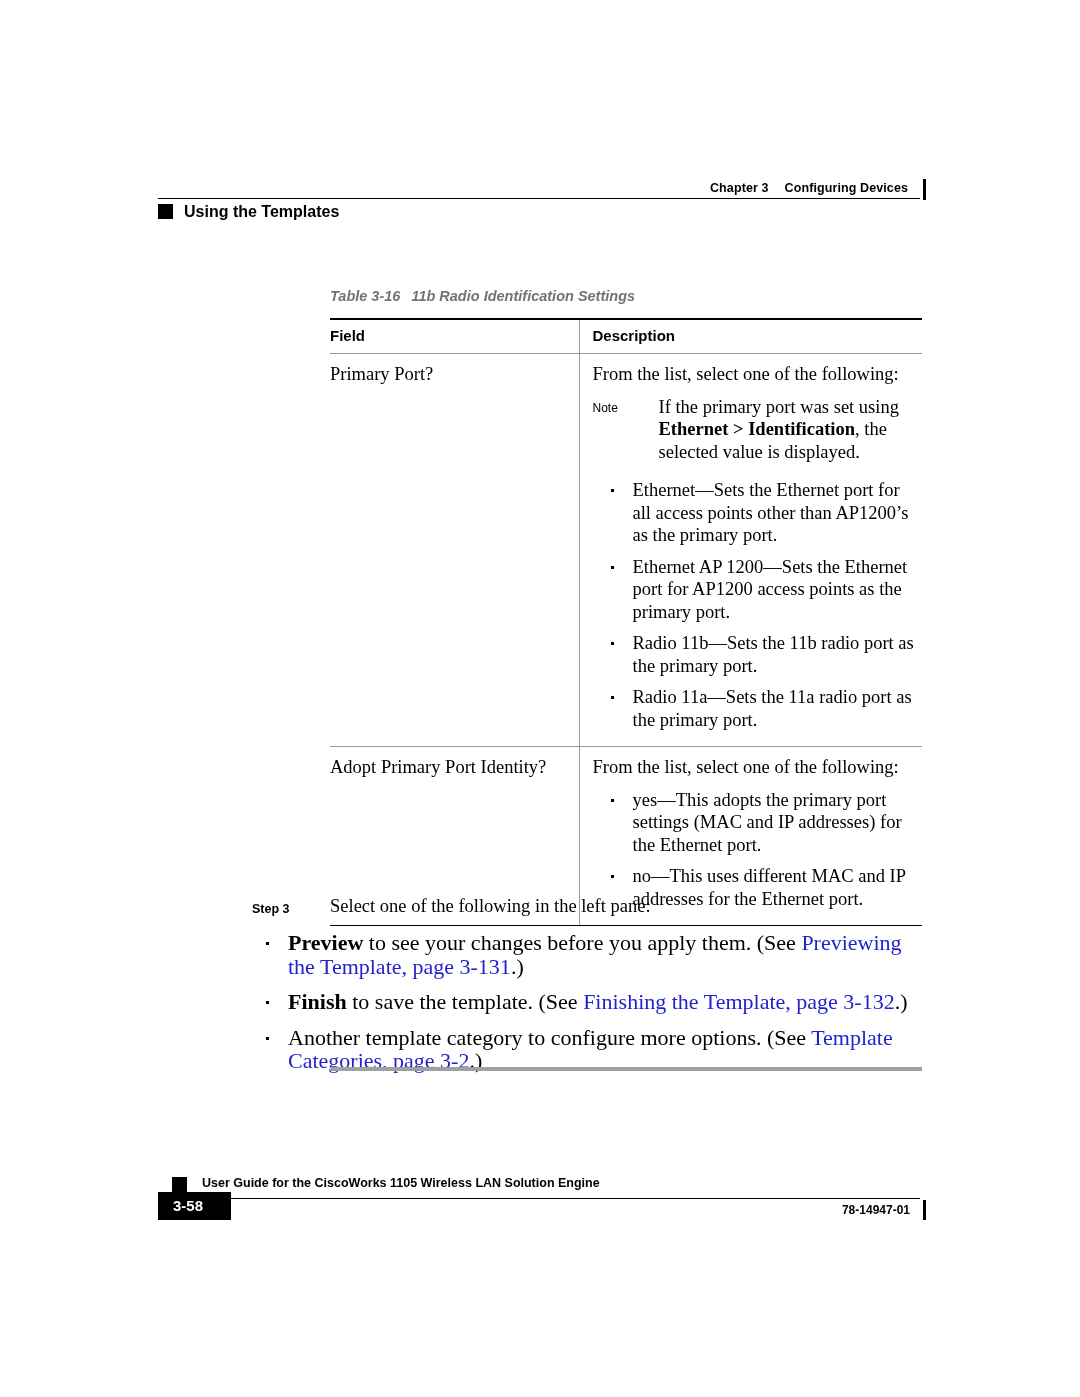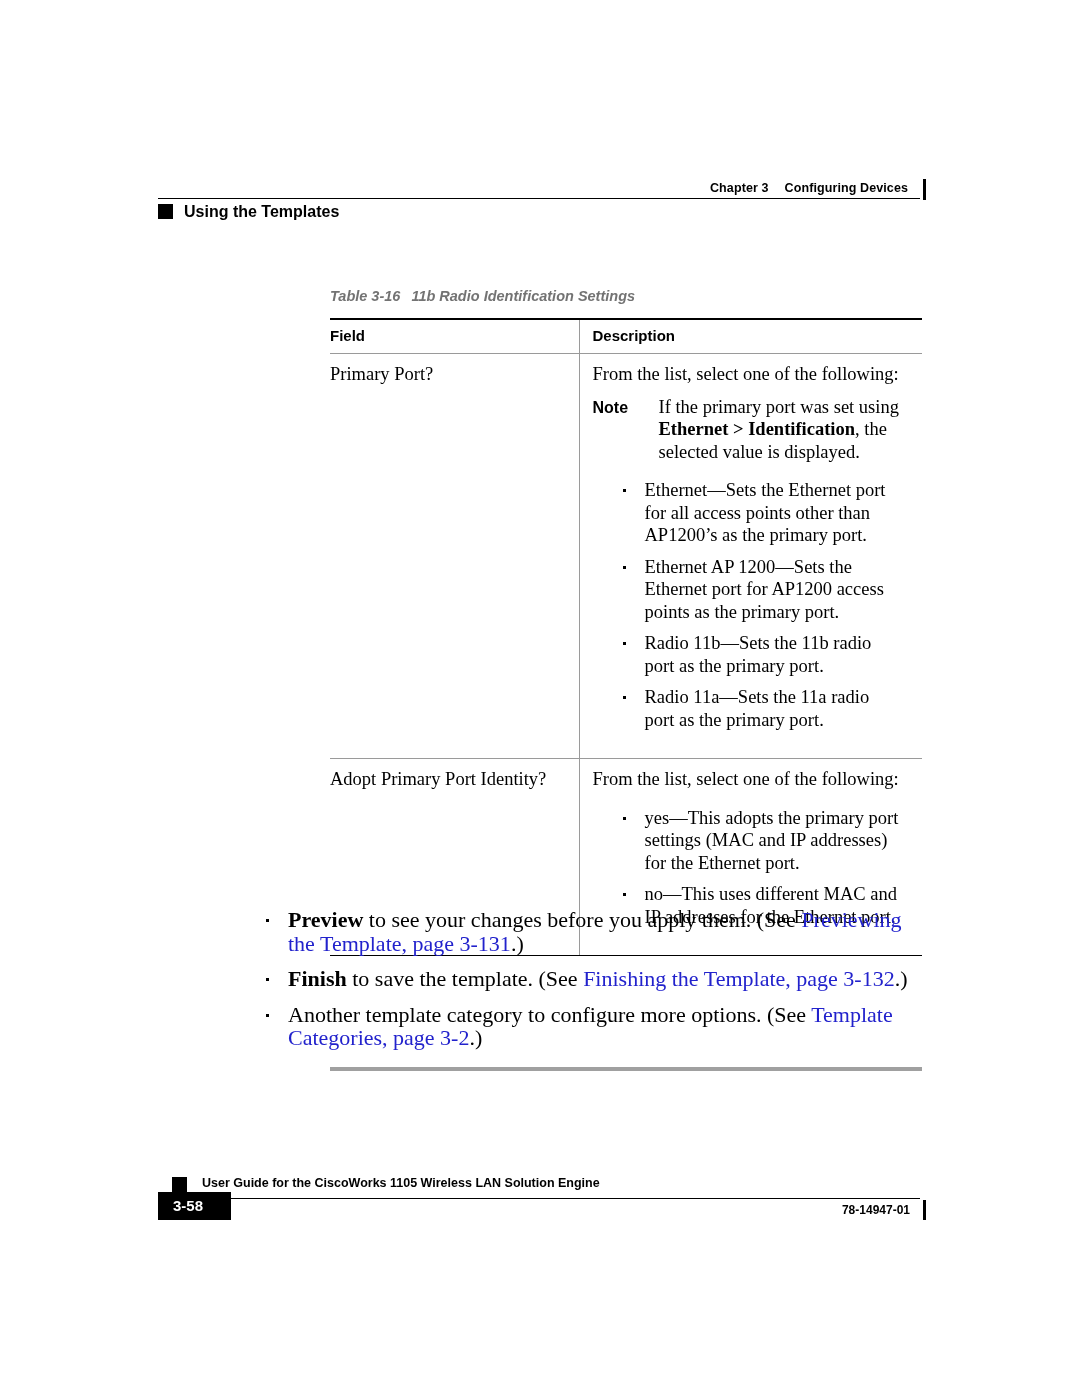--- a/index.html
+++ b/index.html
@@ -156,34 +156,34 @@
   .note {
     position: relative;
     padding-left: 66px;
     margin: 0 0 16px 0;
   }
   .note .note-label {
     position: absolute;
     left: 0;
     top: 1px;
     font-family: "Liberation Sans", "DejaVu Sans", sans-serif;
-    font-weight: bold;
-    font-size: 16px;
+    font-weight: normal;
+    font-size: 12px;
   }
   .note .note-text {
     display: block;
   }
   b.ser {
     font-weight: bold;
   }
 
   
   ul.bul {
     list-style: none;
-    margin: 16px;
+    margin: 4px;
     padding: 0;
   }
   ul.bul > li {
     position: relative;
     padding-left: 36px;
     margin: 0 0 9px 0;
   }
   ul.bul > li:last-child {
     margin-bottom: 0;
   }
@@ -386,20 +386,24 @@
               <li>yes—This adopts the primary port settings (MAC and IP addresses) for the Ethernet port.</li>
               <li>no—This uses different MAC and IP addresses for the Ethernet port.</li>
             </ul>
           </td>
         </tr>
       </tbody>
     </table>
   </div>
 
   <div class="step-block">
+    <div class="step-row">
+      <span class="step-label">Step 3</span>
+      <span>Select one of the following in the left pane:</span>
+    </div>
     <ul class="step-bul">
       <li><b class="ser">Preview</b><span> to see your changes before you apply them. (See </span><a class="xref" href="#">Previewing the Template, page 3-131</a><span>.)</span></li>
       <li><b class="ser">Finish</b><span> to save the template. (See </span><a class="xref" href="#">Finishing the Template, page 3-132</a><span>.)</span></li>
       <li><span>Another template category to configure more options. (See </span><a class="xref" href="#">Template Categories, page 3-2</a><span>.)</span></li>
     </ul>
   </div>
   <div class="end-rule"></div>
 
   <div class="footer">
     <div class="ftr-line"></div>

